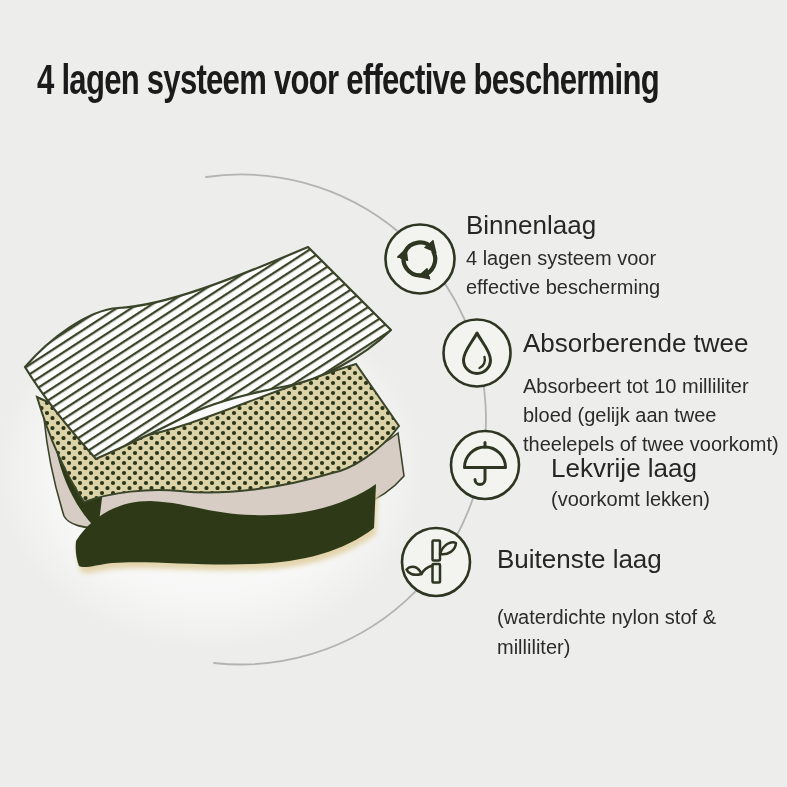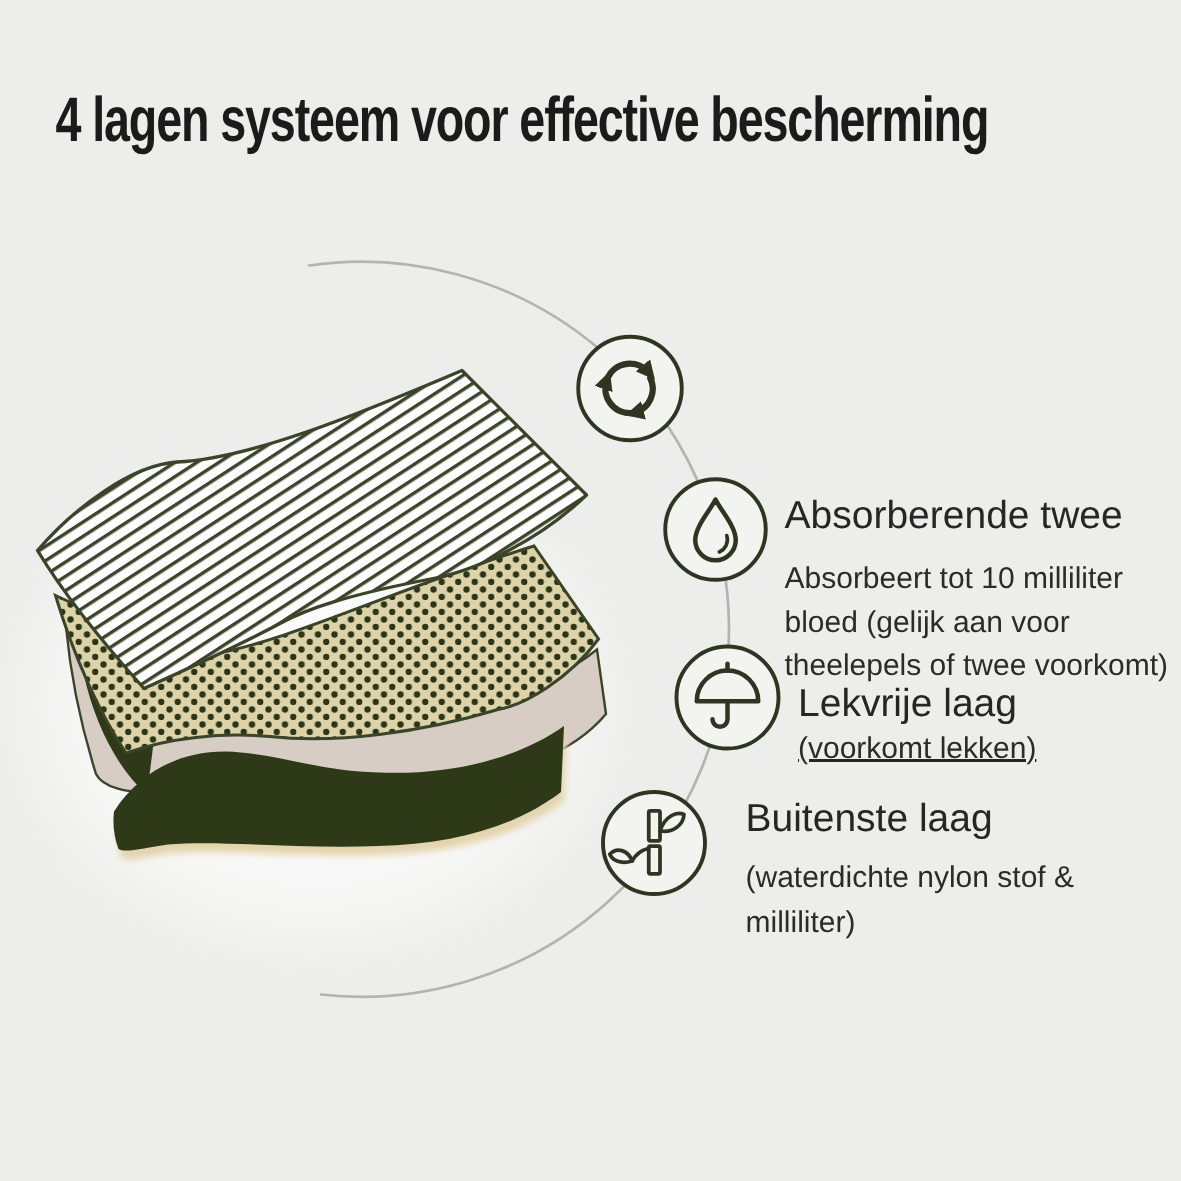--- a/index.html
+++ b/index.html
@@ -24,24 +24,24 @@
   .ic-drop{left:437px;top:313px;}
   .ic-umbrella{left:445px;top:425px;}
   .ic-bamboo{left:396px;top:522px;}
   .section{position:absolute;}
   .section .heading{font-size:26px;line-height:30px;font-weight:400;color:#262626;white-space:nowrap;}
   .section .bodyline{font-size:20px;line-height:29px;color:#2b2b2b;white-space:nowrap;}
   .s1{left:466px;top:210px;}
   .s1 .bodytext{margin-top:4px;}
   .s2{left:523px;top:328px;}
   .s2 .bodytext{margin-top:14px;}
-  .s3{left:532px;top:453px;}
-  .s3 .bodytext{margin-top:2px;text-decoration:underline;}
-  .s4{left:497px;top:530px;}
-  .s4 .bodytext{margin-top:10px;}
+  .s3{left:551px;top:453px;}
+  .s3 .bodytext{margin-top:2px;}
+  .s4{left:497px;top:544px;}
+  .s4 .bodytext{margin-top:28px;}
   .s4 .bodyline{line-height:30px;}
 </style>
 </head>
 <body>
 
 <div class="stage">
 
   <svg class="arc-svg" width="787" height="787" viewBox="0 0 787 787" aria-hidden="true">
     <path d="M 206,177 A 245,245 0 1 1 214,663" fill="none" stroke="#b3b3b3" stroke-width="1.8" stroke-linecap="round"></path>
   </svg>
@@ -135,26 +135,33 @@
       <g fill="none" stroke="#2e3621" stroke-width="2.5" stroke-linejoin="round">
         <rect x="36.5" y="18.5" width="7.5" height="20" rx="1"></rect>
         <rect x="36.5" y="42" width="7.5" height="18.5" rx="1"></rect>
         <path d="M44,32 C47,22.5 55,18.5 60,21 C59.5,28.5 52,33.5 44,32 Z"></path>
         <path d="M36.5,43.5 C31,45 27.5,48 25.5,52" stroke-linecap="round"></path>
         <path d="M25.5,52 C17,54.5 12,51 10.5,47.5 C15,42.5 22.5,44.5 25.5,52 Z"></path>
       </g>
     </svg>
   </div>
 
+  <div class="section s1">
+    <div class="heading">Binnenlaag</div>
+    <div class="bodytext">
+      <div class="bodyline">4 lagen systeem voor</div>
+      <div class="bodyline">effective bescherming</div>
+    </div>
+  </div>
 
   <div class="section s2">
     <div class="heading">Absorberende twee</div>
     <div class="bodytext">
       <div class="bodyline">Absorbeert tot 10 milliliter</div>
-      <div class="bodyline">bloed (gelijk aan voor</div>
+      <div class="bodyline">bloed (gelijk aan twee</div>
       <div class="bodyline">theelepels of twee voorkomt)</div>
     </div>
   </div>
 
   <div class="section s3">
     <div class="heading">Lekvrije laag</div>
     <div class="bodytext">
       <div class="bodyline">(voorkomt lekken)</div>
     </div>
   </div>

